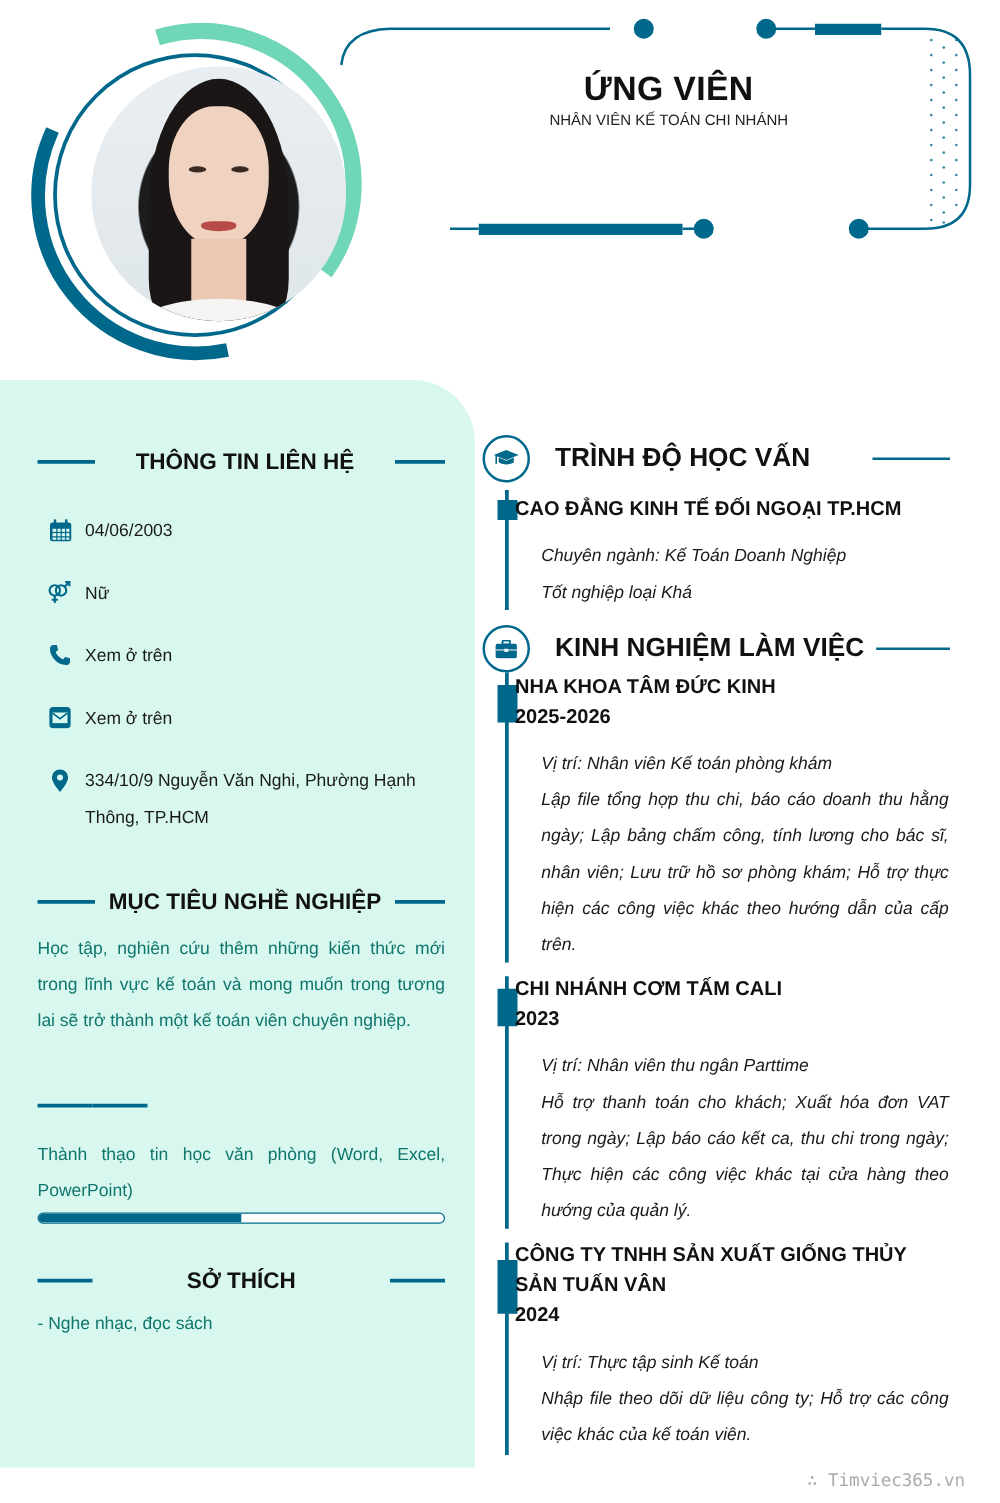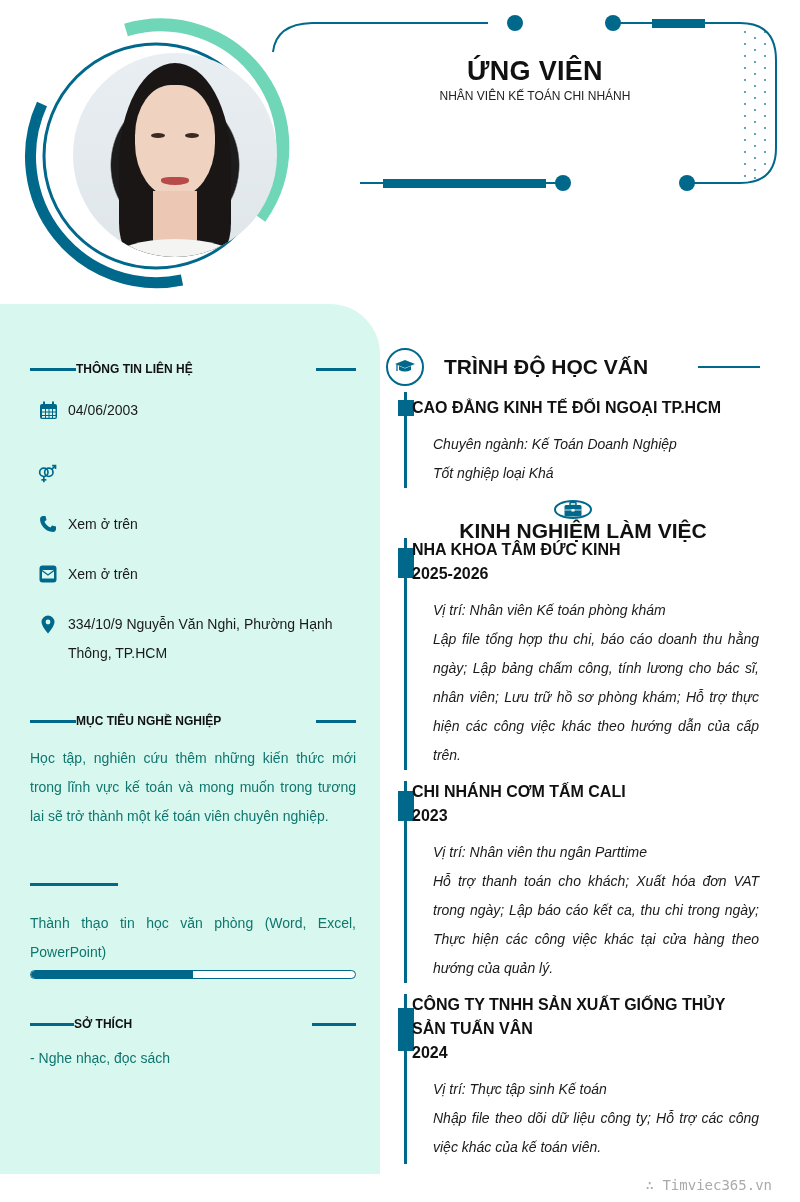--- a/index.html
+++ b/index.html
@@ -34,21 +34,21 @@
   .title-name { font-size: 27px; font-weight: bold; color: #111; letter-spacing: 0.3px; }
   .title-role { font-size: 12px; color: #222; margin-top: 2px; }
 
   
   .left-panel {
     position: absolute; left: 0; top: 304px; width: 380px; height: 870px;
     background: #d8f8ef; border-top-right-radius: 50px;
   }
   .sec-head { position: absolute; left: 30px; width: 326px; height: 24px; display: flex; align-items: center; }
   .sec-head .line { height: 3px; background: #00688b; }
-  .sec-head .label { flex: 1; text-align: left; font-size: 12px; font-weight: bold; color: #111; white-space: nowrap; }
+  .sec-head .label { flex: 1; text-align: center; font-size: 18px; font-weight: bold; color: #111; white-space: nowrap; }
 
   .contact-item { position: absolute; left: 38px; display: flex; align-items: flex-start; font-size: 14px; color: #1a1a1a; line-height: 29px; }
   .contact-item .ic { width: 20px; height: 20px; margin-right: 10px; margin-top: 4px; display: flex; align-items: center; justify-content: center; }
   .contact-item .txt { width: 270px; }
 
   .para { position: absolute; left: 30px; width: 326px; font-size: 14px; line-height: 29px; text-align: justify; color: #0f766e; }
   .skill-bar { position: absolute; left: 30px; top: 970px; width: 326px; height: 9px; border: 1.5px solid #00688b; border-radius: 5px; background: #fff; overflow: hidden; }
   .skill-fill { height: 100%; background: #00688b; border-radius: 5px 0 0 5px; }
 
   
@@ -153,21 +153,21 @@
 </div>
 
 <div class="left-panel"></div>
 
 <div class="sec-head" style="top:357px;">
   <div class="line" style="width:46px;"></div>
   <div class="label">THÔNG TIN LIÊN HỆ</div>
   <div class="line" style="width:40px;"></div>
 </div>
 
-<div class="contact-item" style="top:396px;justify-content:flex-end;">
+<div class="contact-item" style="top:410px;justify-content:flex-end;">
   <span class="ic">
     <svg width="19" height="19" viewBox="0 0 19 19">
         <rect x="1" y="3" width="17" height="15" rx="2" fill="#00688b"></rect>
         <rect x="4" y="0.5" width="2" height="5" fill="#00688b"></rect>
         <rect x="13" y="0.5" width="2" height="5" fill="#00688b"></rect>
         <g fill="#d8f8ef">
           <rect x="3" y="8" width="3" height="2.5"></rect>
           <rect x="7" y="8" width="2.5" height="2.5"></rect>
           <rect x="10.5" y="8" width="2.5" height="2.5"></rect>
           <rect x="14" y="8" width="2.5" height="2.5"></rect>
@@ -189,20 +189,21 @@
   <span class="ic">
     <svg width="24" height="22" viewBox="0 0 24 22">
         <circle cx="7" cy="9" r="5" fill="none" stroke="#00688b" stroke-width="2"></circle>
         <circle cx="13" cy="9" r="5" fill="none" stroke="#00688b" stroke-width="2"></circle>
         <line x1="7" y1="14" x2="7" y2="21" stroke="#00688b" stroke-width="2"></line>
         <line x1="4" y1="18" x2="10" y2="18" stroke="#00688b" stroke-width="2"></line>
         <line x1="16.5" y1="5.5" x2="21" y2="1" stroke="#00688b" stroke-width="2"></line>
         <polyline points="17,1 21,1 21,5" fill="none" stroke="#00688b" stroke-width="2"></polyline>
       </svg>
   </span>
+  <span class="txt">Nữ</span>
 </div>
 
 <div class="contact-item" style="top:510px;">
   <span class="ic">
     <svg width="18" height="18" viewBox="0 0 18 18">
         <path d="M3.5 1 L6.5 1 L7.5 5 L5.5 6.5 Q7 10.5 11.5 12.5 L13 10.5 L17 11.5 L17 14.5 Q16.5 17 14 17 Q8 16.5 4.5 12.5 Q1 8.5 1 4 Q1 1.5 3.5 1 Z" fill="#00688b"></path>
       </svg>
   </span>
   <span class="txt">Xem ở trên</span>
 </div>
@@ -263,21 +264,21 @@
   <div class="line" style="margin-left:50px;"></div>
 </div>
 <div class="vline" style="top:392px;height:96px;"></div>
 <div class="marker" style="top:400px;height:16px;"></div>
 <div class="entry-title" style="top:396px;">CAO ĐẲNG KINH TẾ ĐỐI NGOẠI TP.HCM</div>
 <div class="entry-body" style="top:430px;">
   <p>Chuyên ngành: Kế Toán Doanh Nghiệp</p>
   <p>Tốt nghiệp loại Khá</p>
 </div>
 
-<div class="r-head" style="top:500px;flex-direction:column;">
+<div class="r-head" style="top:500px;">
   <div class="circ">
     <svg width="18" height="15" viewBox="0 0 18 15">
         <rect x="6" y="0.5" width="6" height="3" rx="1" fill="none" stroke="#00688b" stroke-width="1.5"></rect>
         <rect x="0.5" y="3" width="17" height="11.5" rx="1.5" fill="#00688b"></rect>
         <line x1="0.5" y1="8" x2="17.5" y2="8" stroke="#ffffff" stroke-width="0.8"></line>
         <rect x="7.5" y="7" width="3" height="2.5" fill="#ffffff"></rect>
       </svg>
   </div>
   <div class="label">KINH NGHIỆM LÀM VIỆC</div>
   <div class="line"></div>

